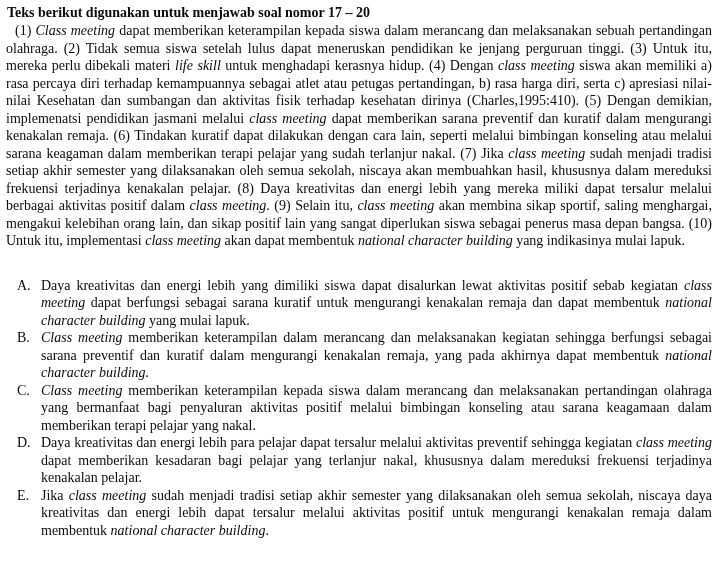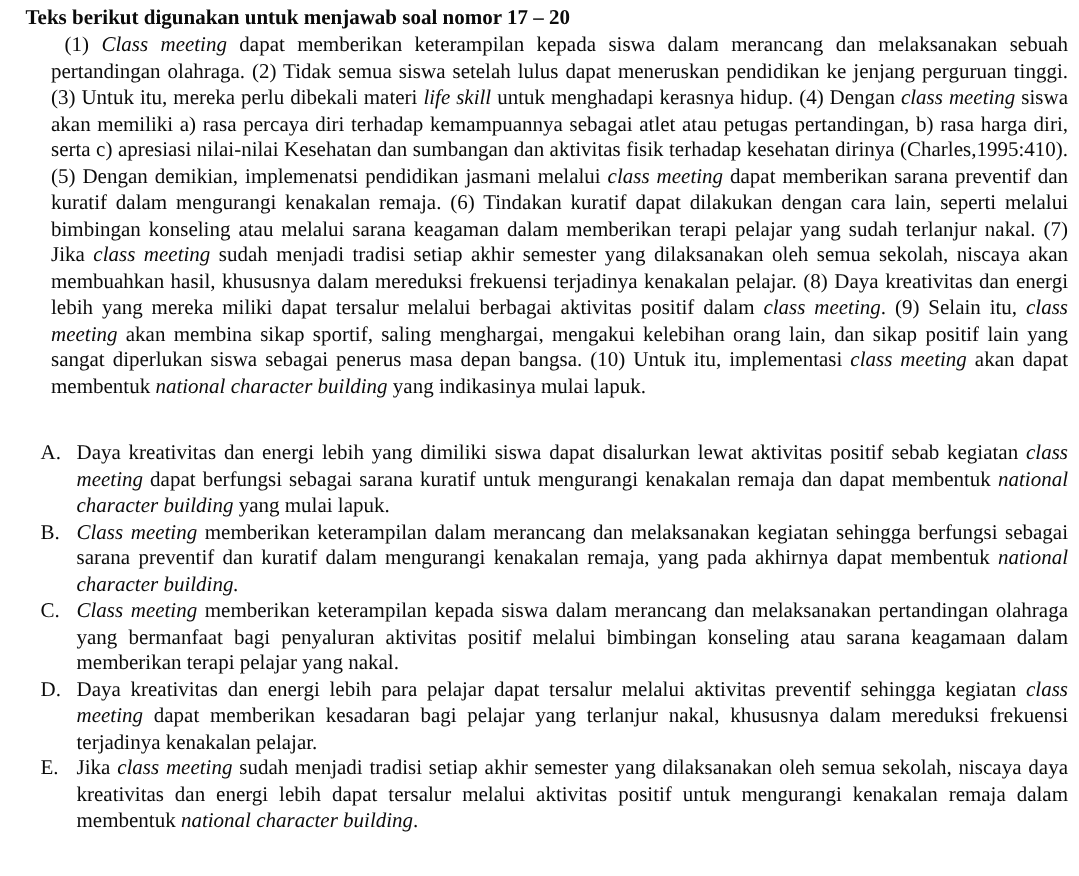--- a/index.html
+++ b/index.html
@@ -12,29 +12,29 @@
     height: 584px;
     overflow: hidden;
     color: #0b0b0b;
     font-family: "Liberation Serif", serif;
     font-size: 14px;
   }
   .page {
     box-sizing: border-box;
     width: 719px;
     height: 572px;
-    padding: 4px 7px 0 16px;
+    padding: 4px 7px 0 6px;
   }
   .header {
     font-weight: 700;
     line-height: 17px;
     padding-left: 1px;
   }
   .passage {
-    margin: 1px 0 0 18px;
+    margin: 1px 0 0 0;
     text-align: justify;
     text-indent: 9px;
     line-height: 17.5px;
   }
   .qa-block {
     margin-top: 27px;
   }
   .question {
     padding-left: 10px;
     line-height: 17.5px;

